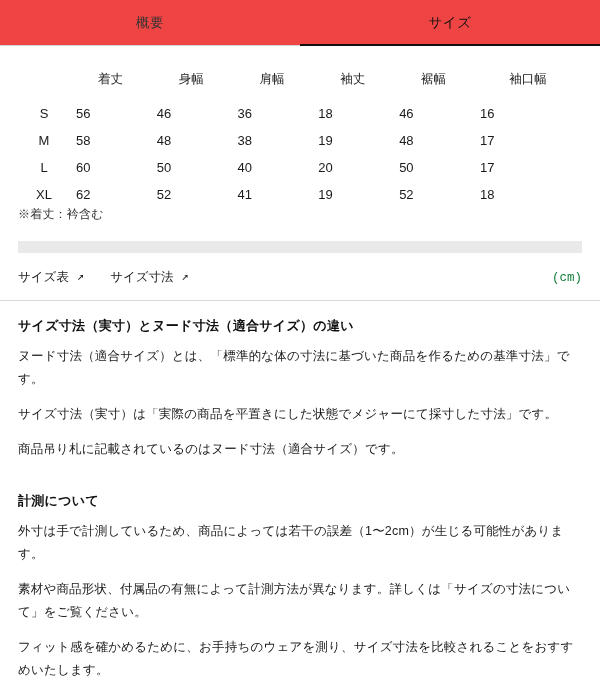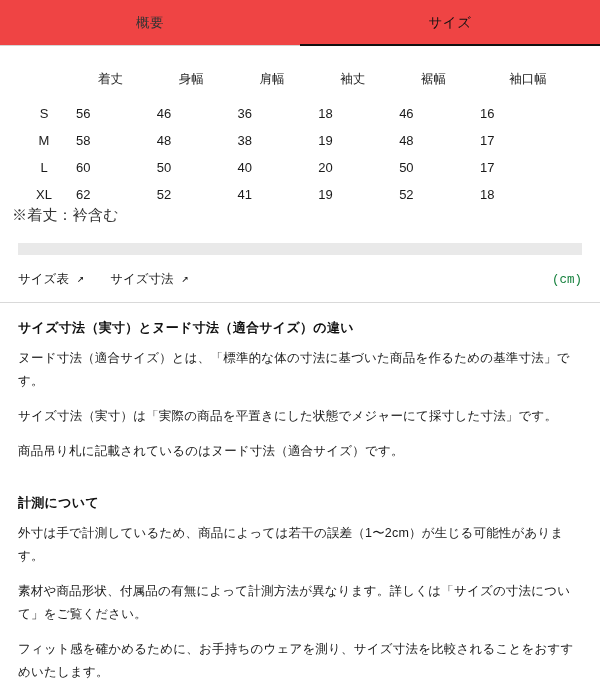--- a/index.html
+++ b/index.html
@@ -73,23 +73,23 @@
   table.size-table tbody td.row-label {
     text-align: center;
     width: 52px;
     font-size: 13px;
   }
   table.size-table tbody td {
     padding-top: 6px;
     padding-bottom: 6px;
   }
   .note-small {
-    font-size: 15px;
+    font-size: 12px;
     color: #333333;
-    padding: 0 12px;
+    padding: 0 18px;
     margin-top: -2px;
     letter-spacing: 0.2px;
   }
 
   
   .grey-bar {
     height: 12px;
     background: #e9e9e9;
     margin: 18px 18px 0 18px;
   }

